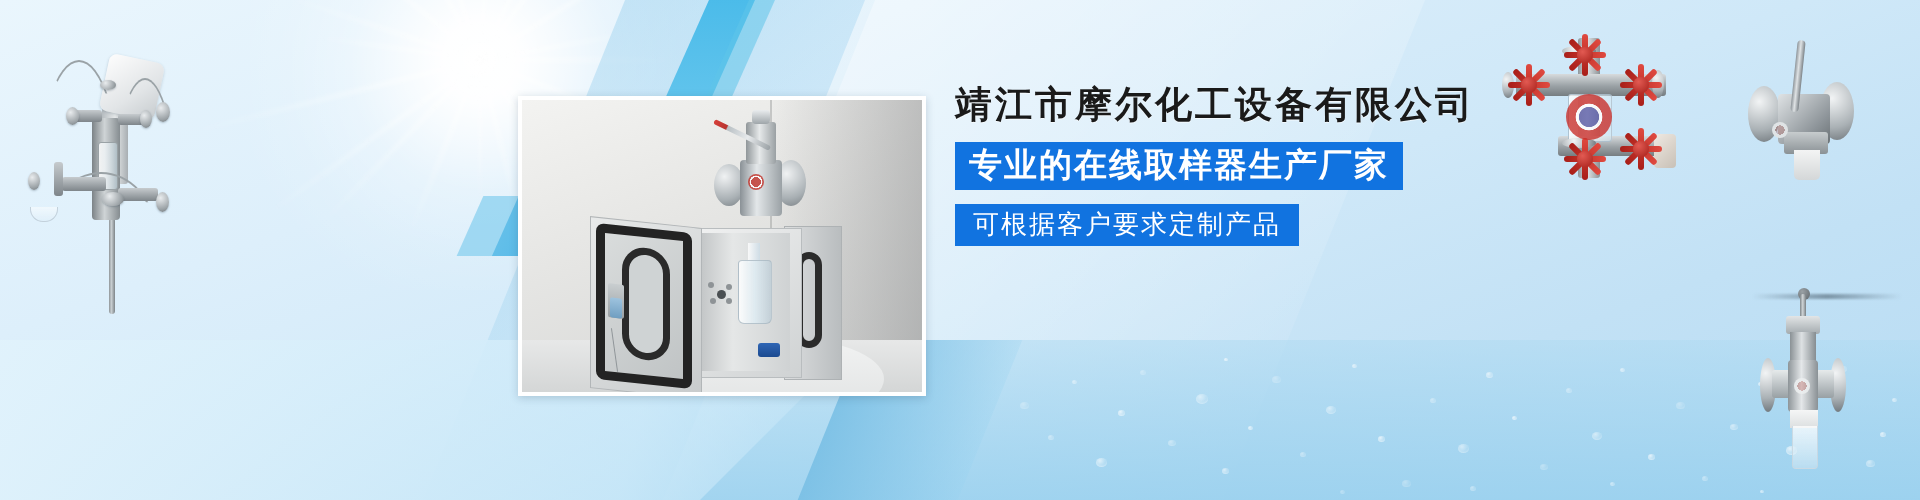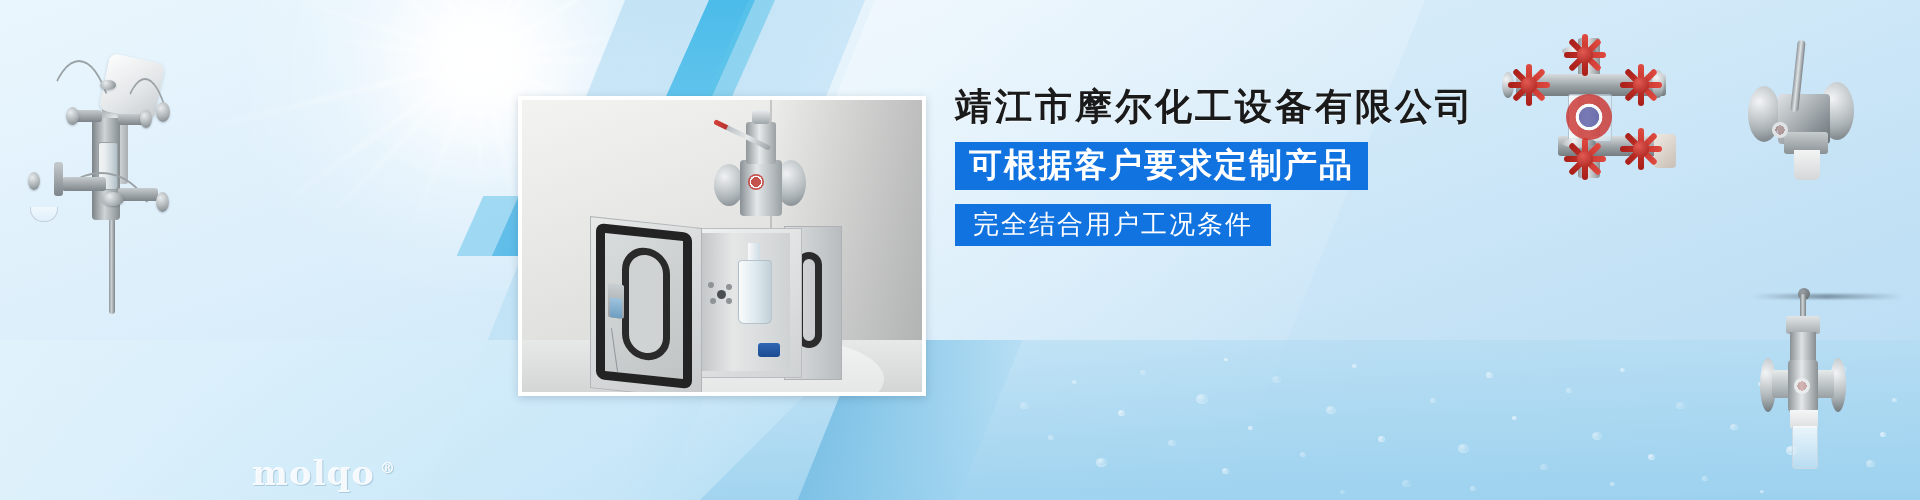--- a/index.html
+++ b/index.html
@@ -171,21 +171,21 @@
     background:radial-gradient(circle,
       rgba(63,63,150,.75) 0 30%,
       rgba(255,255,255,.9) 32% 40%,
       rgba(200,40,35,.85) 42% 100%);
     opacity:.9;}
 
   
   .text-block{position:absolute;left:955px;top:86px;width:720px;}
 
   .company-name{
-    font-family:Liberation Sans, sans-serif;
+    font-family:Liberation Mono, monospace;
     font-weight:bold;
     font-size:37px;
     letter-spacing:3px;
     color:#1a1a1a;
     line-height:1.15;
     white-space:nowrap;
     text-shadow:0 1px 0 rgba(255,255,255,.6);
   }
 
   .tagline-main{
@@ -470,21 +470,18 @@
     <div class="metal-round" style="position:absolute;left:78px;top:72px;width:16px;height:54px;"></div>
     <div style="position:absolute;left:20px;top:84px;width:62px;height:28px;border-radius:3px;background:linear-gradient(180deg,#e6eaeb,#98a0a4);"></div>
     <div style="position:absolute;left:36px;top:74px;width:30px;height:52px;border-radius:4px;background:linear-gradient(90deg,#8d9498,#e4e7e9 45%,#8a9195);"></div>
     <div style="position:absolute;left:42px;top:92px;width:16px;height:16px;border-radius:50%;background:radial-gradient(circle,rgba(180,70,60,.3) 0 40%,rgba(235,238,239,.9) 42%);"></div>
     <div style="position:absolute;left:38px;top:124px;width:28px;height:18px;background:linear-gradient(180deg,#f5f6f6,#dcdfe0);"></div>
     <div style="position:absolute;left:40px;top:140px;width:24px;height:42px;border:1px solid rgba(200,216,226,.9);border-top:none;border-radius:0 0 4px 4px;background:linear-gradient(180deg,rgba(255,255,255,.75),rgba(214,232,242,.45));"></div>
   </div>
 
   <div class="text-block">
     <div class="company-name">靖江市摩尔化工设备有限公司</div>
-    <div><span class="tagline-main">可根据客户要求定制产品</span></div>
-    <div><span class="tagline-custom">完全结合用户工况条件</span></div>
-  </div>
-
-  <div class="watermark">
-    <span>molqo</span><sup>®</sup>
-  </div>
+    <div><span class="tagline-main">专业的在线取样器生产厂家</span></div>
+    <div><span class="tagline-custom">可根据客户要求定制产品</span></div>
+  </div>
+
 
 </div>
 
 </body></html>

